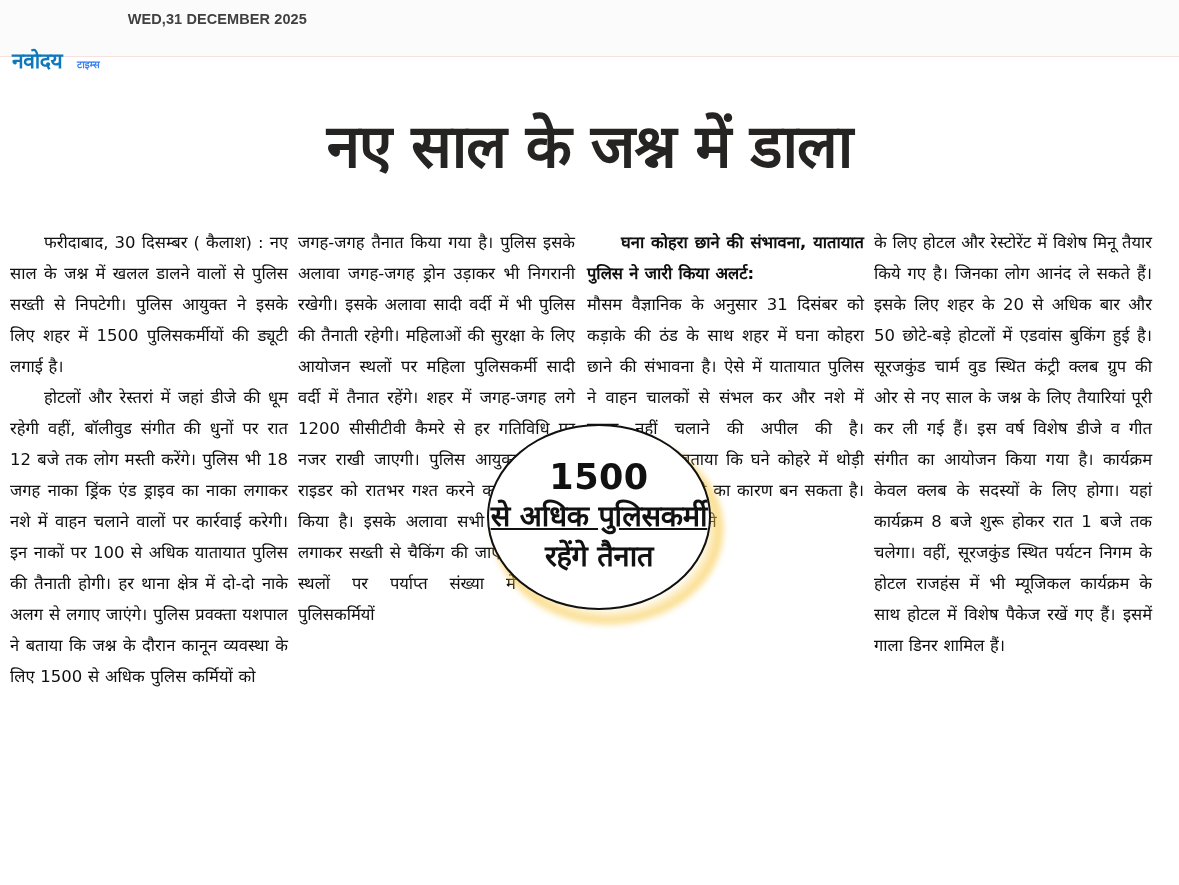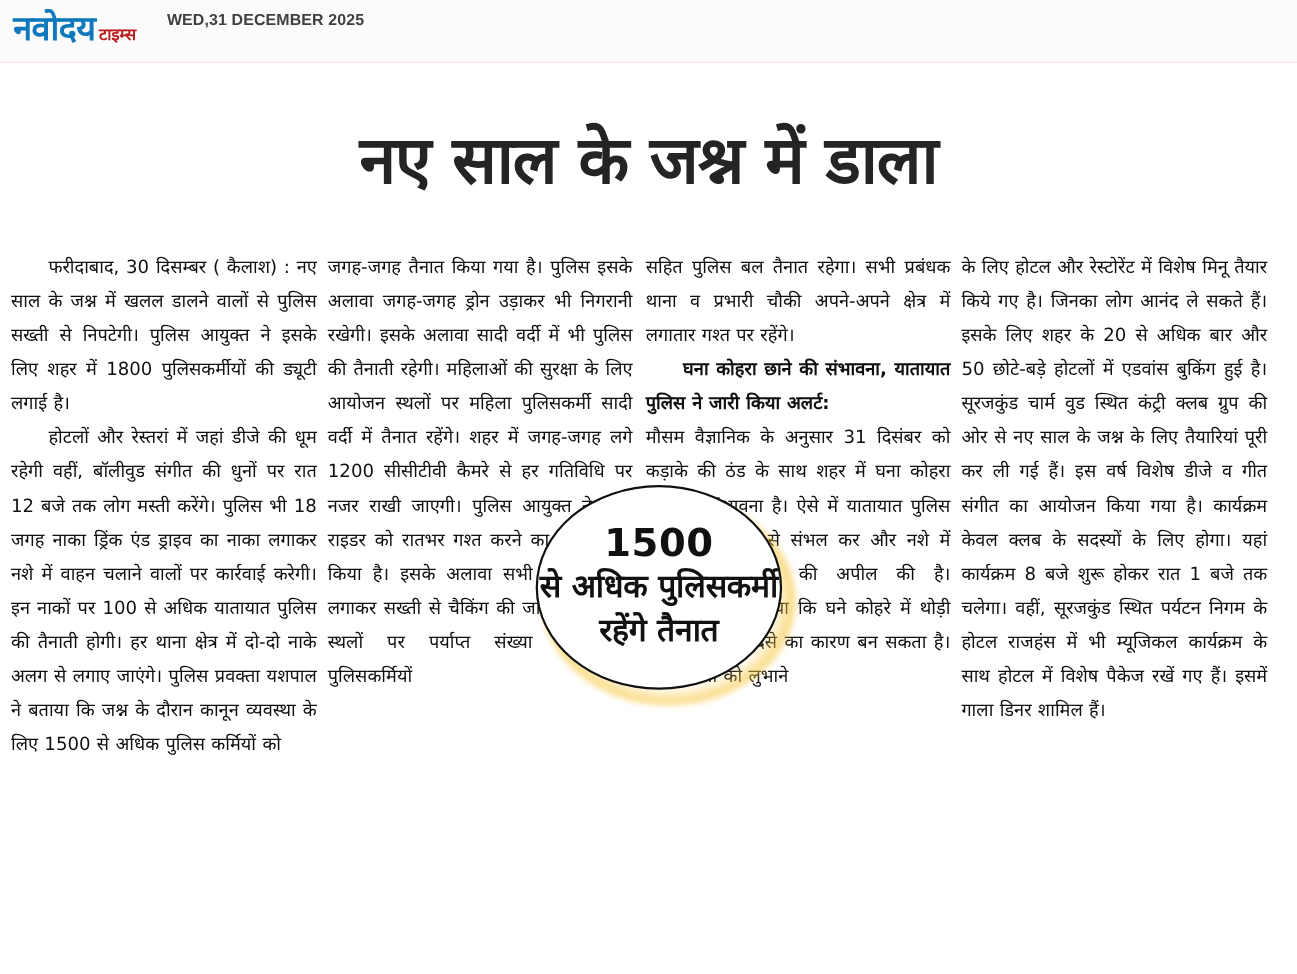--- a/index.html
+++ b/index.html
@@ -29,32 +29,33 @@
   #logo-block {
     display: flex;
     align-items: baseline;
     margin-right: 28px;
     flex: 0 0 auto;
     padding-top: 2px;
   }
   #logo-main {
     font-family: "DejaVu Sans", sans-serif;
     font-weight: 700;
-    font-size: 31px;
+    font-size: 21px;
     line-height: 1;
     color: #0e78bd;
     letter-spacing: -0.5px;
+    margin-top: 40px;
   }
   #logo-sub {
     font-family: "DejaVu Sans", sans-serif;
     font-weight: 600;
-    font-size: 15px;
+    font-size: 10px;
     line-height: 1;
-    color: #b91c1c;
-    margin-left: 3px;
+    color: #3b82f6;
+    margin-left: 15px;
   }
   #edition-block {
     font-family: "Liberation Sans", sans-serif;
     font-weight: 700;
     font-size: 14.5px;
     line-height: 19px;
     color: #404040;
     letter-spacing: 0.1px;
     padding-top: 1px;
   }
@@ -118,21 +119,21 @@
     margin-top: 28px;
   }
   .subhead {
     font-weight: 700;
   }
 
   
   #callout {
     position: absolute;
     left: 487px;
-    top: 441px;
+    top: 424px;
     width: 236px;
     height: 200px;
     z-index: 5;
   }
   #callout-glow {
     position: absolute;
     left: 6px;
     top: 10px;
     width: 230px;
     height: 190px;
@@ -165,20 +166,21 @@
     letter-spacing: 0.5px;
   }
   #callout-l2 {
     font-family: "DejaVu Sans", sans-serif;
     font-weight: 700;
     font-size: 29px;
     line-height: 40px;
     color: #111111;
     white-space: nowrap;
     letter-spacing: -0.3px;
+    text-decoration: underline;
   }
   #callout-l3 {
     font-family: "DejaVu Sans", sans-serif;
     font-weight: 700;
     font-size: 29px;
     line-height: 40px;
     color: #111111;
     white-space: nowrap;
     letter-spacing: -0.3px;
   }
@@ -196,32 +198,31 @@
   </div>
 </div>
 
 <div id="headline">
   <div class="hl-line">नए साल के जश्न में डाला</div>
 </div>
 
 <div id="article-body">
 
   <div class="col">
-    <p class="indent">फरीदाबाद, 30 दिसम्बर ( कैलाश) : नए साल के जश्न में खलल डालने वालों से पुलिस सख्ती से निपटेगी। पुलिस आयुक्त ने इसके लिए शहर में 1800 पुलिसकर्मीयों की ड्यूटी लगाई है।</p>
+    <p class="indent">फरीदाबाद, 30 दिसम्बर ( कैलाश) : नए साल के जश्न में खलल डालने वालों से पुलिस सख्ती से निपटेगी। पुलिस आयुक्त ने इसके लिए शहर में 1500 पुलिसकर्मीयों की ड्यूटी लगाई है।</p>
     <p class="indent">होटलों और रेस्तरां में जहां डीजे की धूम रहेगी वहीं, बॉलीवुड संगीत की धुनों पर रात 12 बजे तक लोग मस्ती करेंगे। पुलिस भी 18 जगह नाका ड्रिंक एंड ड्राइव का नाका लगाकर नशे में वाहन चलाने वालों पर कार्रवाई करेगी। इन नाकों पर 100 से अधिक यातायात पुलिस की तैनाती होगी। हर थाना क्षेत्र में दो-दो नाके अलग से लगाए जाएंगे। पुलिस प्रवक्ता यशपाल ने बताया कि जश्न के दौरान कानून व्यवस्था के लिए 1500 से अधिक पुलिस कर्मियों को</p>
   </div>
 
   <div class="col">
     <div class="shape-right"></div>
     <p>जगह-जगह तैनात किया गया है। पुलिस इसके अलावा जगह-जगह ड्रोन उड़ाकर भी निगरानी रखेगी। इसके अलावा सादी वर्दी में भी पुलिस की तैनाती रहेगी। महिलाओं की सुरक्षा के लिए आयोजन स्थलों पर महिला पुलिसकर्मी सादी वर्दी में तैनात रहेंगे। शहर में जगह-जगह लगे 1200 सीसीटीवी कैमरे से हर गतिविधि पर नजर राखी जाएगी। पुलिस आयुक्त ने सभी राइडर को रातभर गश्त करने का निर्देश जारी किया है। इसके अलावा सभी जोन में नाके लगाकर सख्ती से चैकिंग की जाएगी। कार्यक्रम स्थलों पर पर्याप्त संख्या में महिला पुलिसकर्मियों</p>
   </div>
 
   <div class="col">
     <div class="shape-left"></div>
-    <p>सहित पुलिस बल तैनात रहेगा। सभी प्रबंधक थाना व प्रभारी चौकी अपने-अपने क्षेत्र में लगातार गश्त पर रहेंगे।</p>
     <p class="indent subhead">घना कोहरा छाने की संभावना, यातायात पुलिस ने जारी किया अलर्ट:</p>
     <p>मौसम वैज्ञानिक के अनुसार 31 दिसंबर को कड़ाके की ठंड के साथ शहर में घना कोहरा छाने की संभावना है। ऐसे में यातायात पुलिस ने वाहन चालकों से संभल कर और नशे में वाहन नहीं चलाने की अपील की है। अधिकारियों ने बताया कि घने कोहरे में थोड़ी भी लापरवाही हादसे का कारण बन सकता है। उधर, लोगों को लुभाने</p>
   </div>
 
   <div class="col">
     <p>के लिए होटल और रेस्टोरेंट में विशेष मिनू तैयार किये गए है। जिनका लोग आनंद ले सकते हैं। इसके लिए शहर के 20 से अधिक बार और 50 छोटे-बड़े होटलों में एडवांस बुकिंग हुई है। सूरजकुंड चार्म वुड स्थित कंट्री क्लब ग्रुप की ओर से नए साल के जश्न के लिए तैयारियां पूरी कर ली गई हैं। इस वर्ष विशेष डीजे व गीत संगीत का आयोजन किया गया है। कार्यक्रम केवल क्लब के सदस्यों के लिए होगा। यहां कार्यक्रम 8 बजे शुरू होकर रात 1 बजे तक चलेगा। वहीं, सूरजकुंड स्थित पर्यटन निगम के होटल राजहंस में भी म्यूजिकल कार्यक्रम के साथ होटल में विशेष पैकेज रखें गए हैं। इसमें गाला डिनर शामिल हैं।</p>
   </div>
 
 </div>
 

